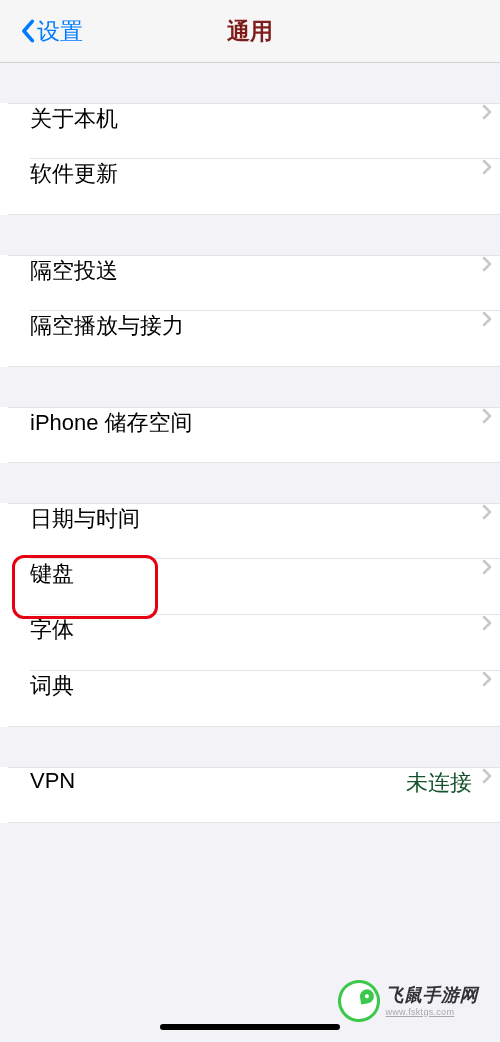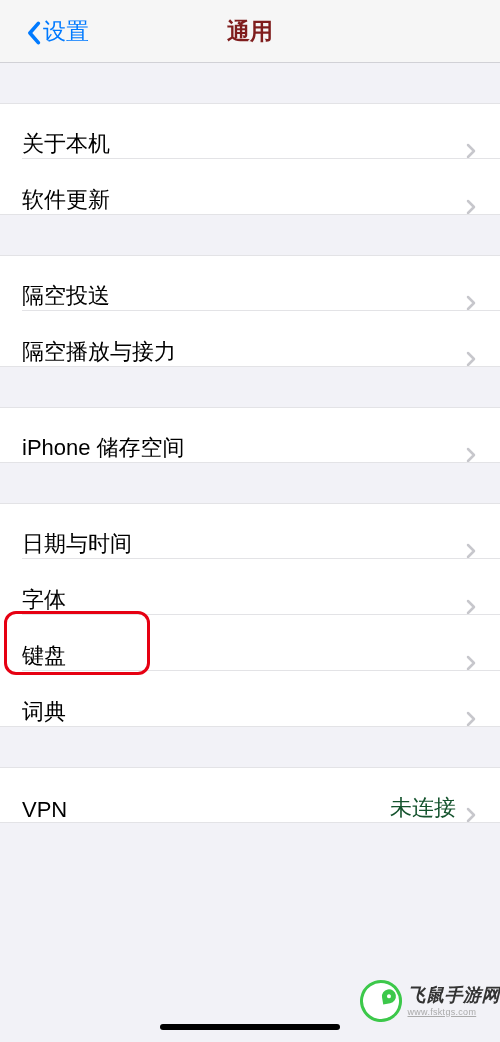--- a/index.html
+++ b/index.html
@@ -19,22 +19,22 @@
     .navbar {
       background: #f6f6f6;
       height: 63px;
       display: flex;
       align-items: center;
       position: relative;
       border-bottom: 1px solid #d1d1d6;
     }
     .back-button {
       display: flex;
-      align-items: flex-end;
-      padding-left: 24px;
+      align-items: center;
+      padding-left: 18px;
       color: #007aff;
       font-size: 24px;
       cursor: pointer;
     }
     .back-chevron {
       width: 18px;
       height: 28px;
       display: flex;
       align-items: center;
       justify-content: center;
@@ -58,25 +58,26 @@
     }
     .spacer {
       height: 40px;
       background: #f2f2f7;
     }
     .section {
       background: #fff;
     }
     .row {
       display: flex;
-      align-items: flex-end;
+      align-items: flex-start;
       height: 56px;
-      padding: 0 24px 0 22px;
+      padding: 0 8px 0 22px;
       position: relative;
       cursor: pointer;
+      margin-left: 8px;
     }
     .row::after {
       content: "";
       position: absolute;
       left: 22px;
       right: 0;
       bottom: 0;
       height: 1px;
       background: #e3e3e6;
     }
@@ -118,21 +119,21 @@
       bottom: 12px;
       left: 50%;
       transform: translateX(-50%);
       width: 180px;
       height: 6px;
       background: #000;
       border-radius: 3px;
     }
     .watermark {
       position: absolute;
-      right: 0;
+      right: 22px;
       bottom: 20px;
       display: flex;
       align-items: center;
       gap: 6px;
       z-index: 20;
     }
     .watermark-badge {
       width: 42px;
       height: 42px;
       border: 3px solid #3cc84a;
@@ -251,36 +252,36 @@
     <div class="spacer"></div>
     <div class="section">
       <div class="row">
         <span class="row-label">日期与时间</span>
         <span class="chevron">
           <svg viewBox="0 0 10 16" fill="none">
             <path d="M2 2 L8 8 L2 14" stroke="#c7c7cc" stroke-width="2.5" stroke-linecap="round" stroke-linejoin="round"></path>
           </svg>
         </span>
       </div>
-      <div class="row">
-        <span class="row-label">字体</span>
-        <span class="chevron">
-          <svg viewBox="0 0 10 16" fill="none">
-            <path d="M2 2 L8 8 L2 14" stroke="#c7c7cc" stroke-width="2.5" stroke-linecap="round" stroke-linejoin="round"></path>
-          </svg>
-        </span>
-      </div>
       <div class="row" style="position: relative;">
         <span class="row-label">键盘</span>
         <span class="chevron">
           <svg viewBox="0 0 10 16" fill="none">
             <path d="M2 2 L8 8 L2 14" stroke="#c7c7cc" stroke-width="2.5" stroke-linecap="round" stroke-linejoin="round"></path>
           </svg>
         </span>
         <div class="highlight-box" style="left: 4px; top: -4px; width: 146px; height: 64px;"></div>
+      </div>
+      <div class="row">
+        <span class="row-label">字体</span>
+        <span class="chevron">
+          <svg viewBox="0 0 10 16" fill="none">
+            <path d="M2 2 L8 8 L2 14" stroke="#c7c7cc" stroke-width="2.5" stroke-linecap="round" stroke-linejoin="round"></path>
+          </svg>
+        </span>
       </div>
       <div class="row">
         <span class="row-label">词典</span>
         <span class="chevron">
           <svg viewBox="0 0 10 16" fill="none">
             <path d="M2 2 L8 8 L2 14" stroke="#c7c7cc" stroke-width="2.5" stroke-linecap="round" stroke-linejoin="round"></path>
           </svg>
         </span>
       </div>
     </div>

